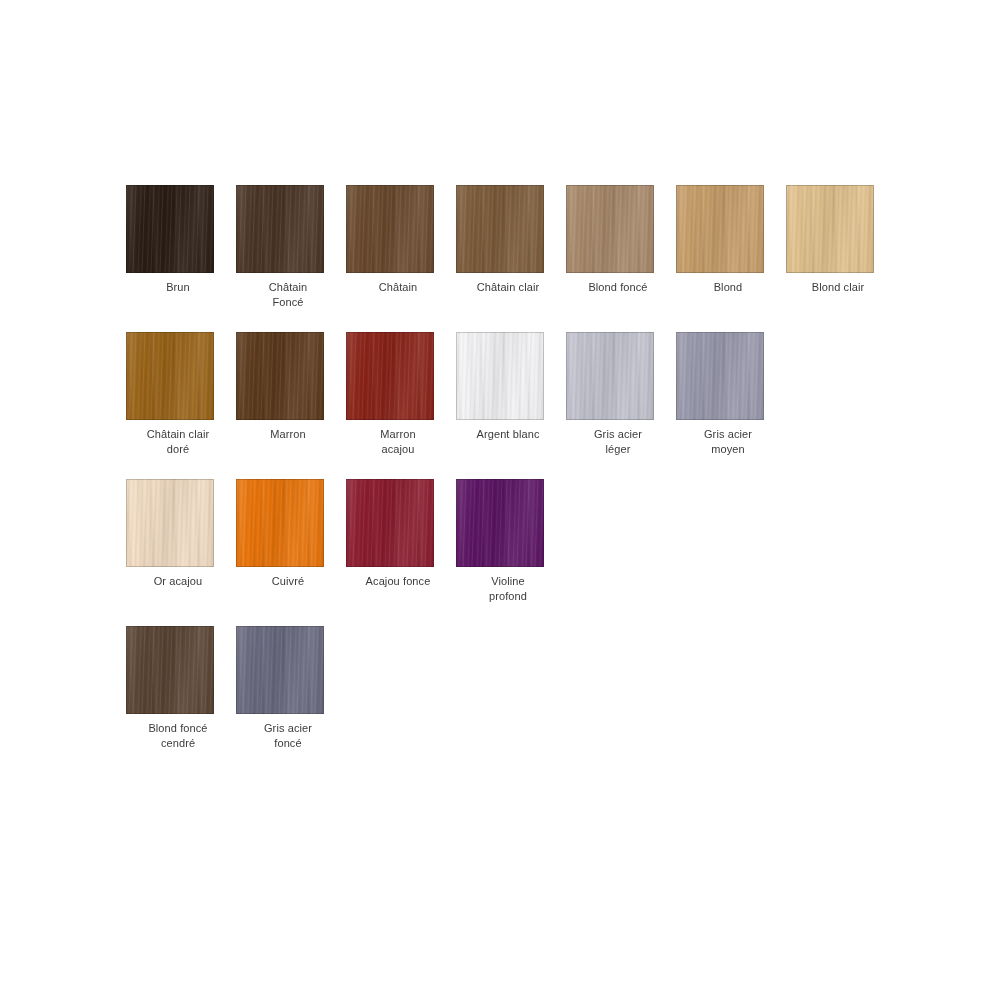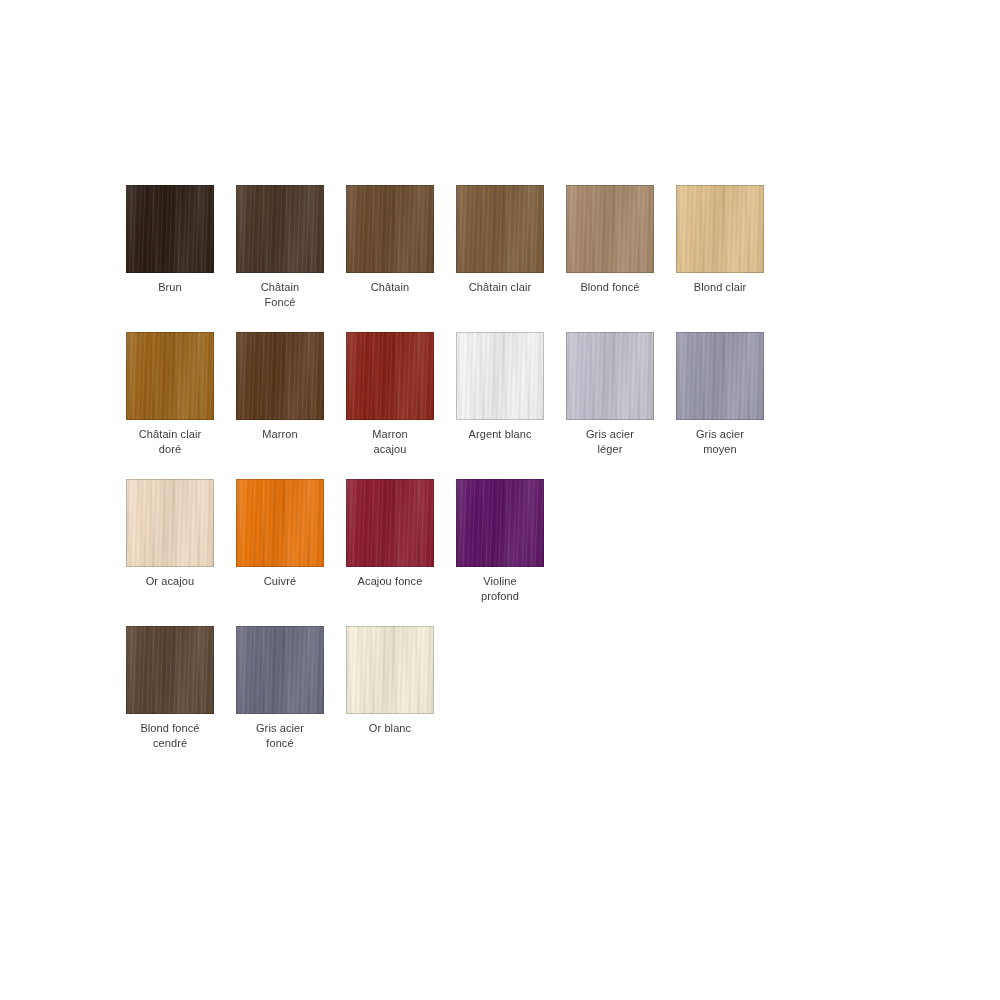--- a/index.html
+++ b/index.html
@@ -35,21 +35,21 @@
     display: flex;
     flex-direction: row;
     align-items: flex-start;
   }
 
   .cell {
     width: 88px;
     margin-right: 22px;
     display: flex;
     flex-direction: column;
-    align-items: center;
+    align-items: flex-start;
   }
   .cell:last-child { margin-right: 8px; }
 
   .swatch {
     width: 88px;
     height: 88px;
     position: relative;
     overflow: hidden;
     box-sizing: border-box;
   }
@@ -152,20 +152,28 @@
         </div>
         <div class="cell">
           <div class="swatch" style="background: rgb(168, 137, 106);">
             <div class="fibre"></div>
             <div class="sheen"></div>
             <div class="edge"></div>
           </div>
           <div class="label">Blond foncé</div>
         </div>
         <div class="cell">
+          <div class="swatch" style="background: rgb(199, 158, 106);">
+            <div class="fibre"></div>
+            <div class="sheen"></div>
+            <div class="edge"></div>
+          </div>
+          <div class="label">Blond</div>
+        </div>
+        <div class="cell">
           <div class="swatch" style="background: rgb(226, 194, 142);">
             <div class="fibre"></div>
             <div class="sheen"></div>
             <div class="edge"></div>
           </div>
           <div class="label">Blond clair</div>
         </div>
       </div>
       <div class="row" style="margin-bottom: 22px;">
         <div class="cell">
@@ -268,23 +276,15 @@
         </div>
         <div class="cell">
           <div class="swatch" style="background: rgb(106, 106, 128);">
             <div class="fibre"></div>
             <div class="sheen"></div>
             <div class="edge"></div>
           </div>
           <div class="label">Gris acier
 foncé</div>
         </div>
-        <div class="cell">
-          <div class="swatch" style="background: rgb(245, 240, 217);">
-            <div class="fibre"></div>
-            <div class="sheen"></div>
-            <div class="edge"></div>
-          </div>
-          <div class="label">Or blanc</div>
-        </div>
       </div>
     </div>
 </div>
 
 </body></html>

